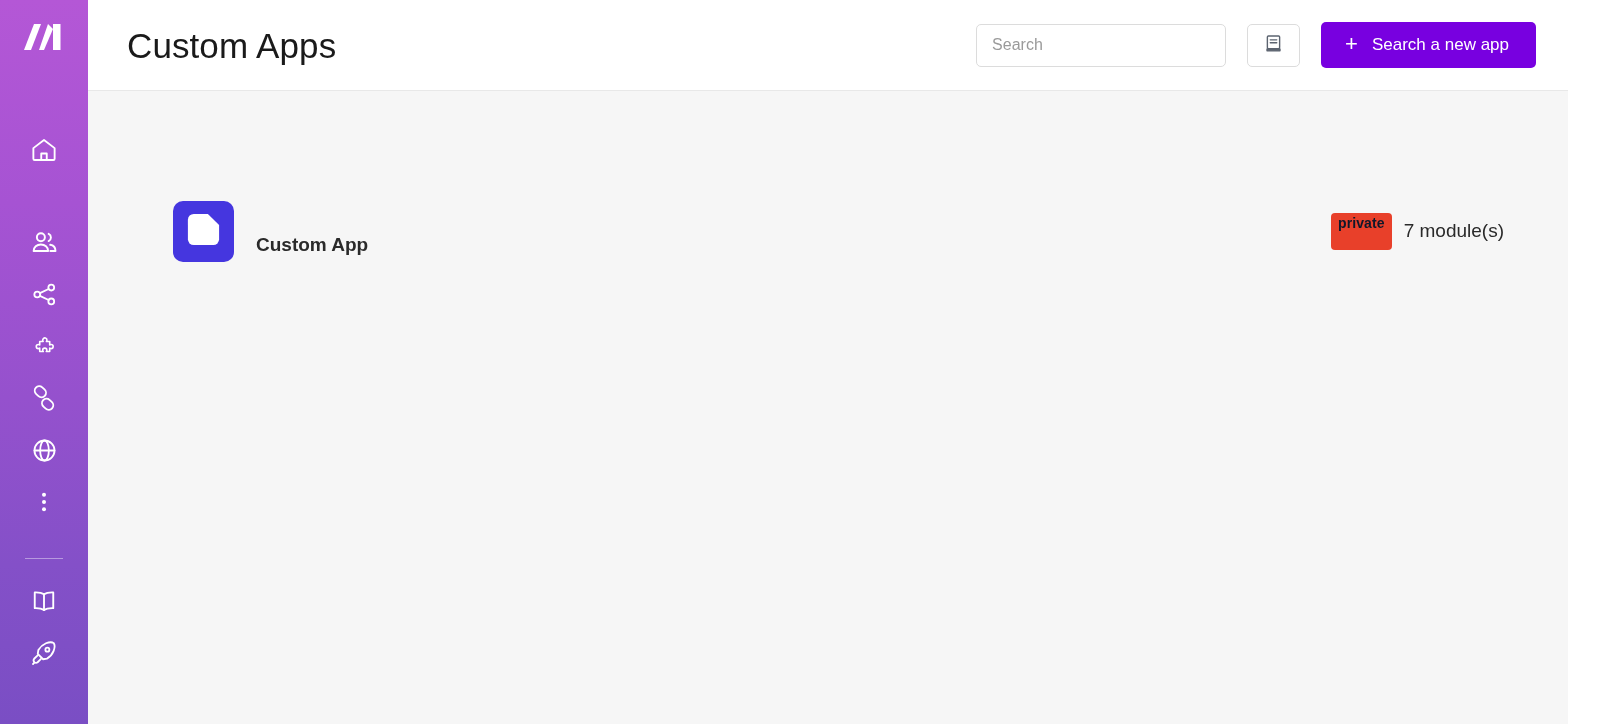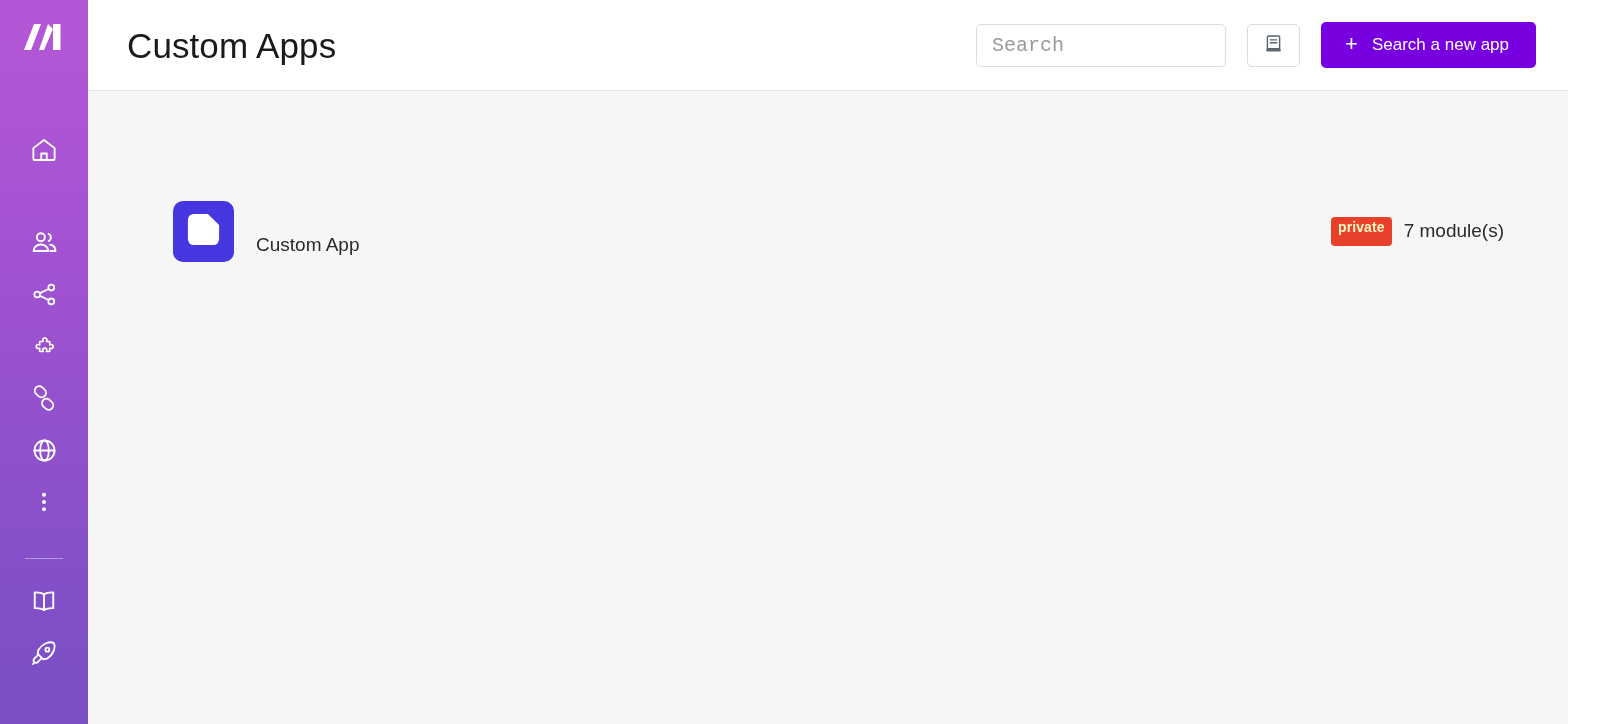--- a/index.html
+++ b/index.html
@@ -104,22 +104,22 @@
     gap: 21px;
   }
 
   #search-input {
     width: 250px;
     height: 43px;
     border: 1px solid #dcdcdc;
     border-radius: 5px;
     background: #ffffff;
     padding: 0 15px;
-    font-size: 20px;
-    font-family: Liberation Mono, monospace;
+    font-size: 16px;
+    font-family: Liberation Sans, sans-serif;
     color: #333;
     outline: none;
   }
   #search-input::placeholder { color: #9a9a9a; }
 
   #docs-button {
     width: 53px;
     height: 43px;
     border: 1px solid #dcdcdc;
     border-radius: 5px;
@@ -182,39 +182,39 @@
     background: #4536df;
     display: flex;
     align-items: center;
     justify-content: center;
   }
 
   .app-name {
     margin-left: 22px;
     font-size: 19px;
     color: #2a2a2a;
-    font-weight: 400;
+    font-weight: 700;
     white-space: nowrap;
     margin-top: 28px;
   }
 
   .app-row-right {
     margin-left: auto;
     display: flex;
     align-items: center;
     gap: 12px;
   }
 
   .visibility-badge {
     background: #e8402a;
-    color: #fef9c3;
+    color: #0f172a;
     font-size: 14px;
     font-weight: 700;
     border-radius: 4px;
-    padding: 3px 7px 12px 7px;
+    padding: 3px 7px 20px 7px;
     line-height: 1;
     letter-spacing: 0.1px;
   }
 
   .module-count {
     font-size: 19px;
     color: #2a2a2a;
     white-space: nowrap;
   }
 

